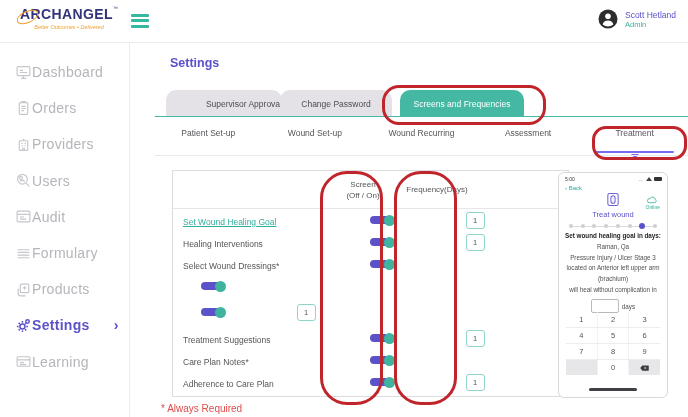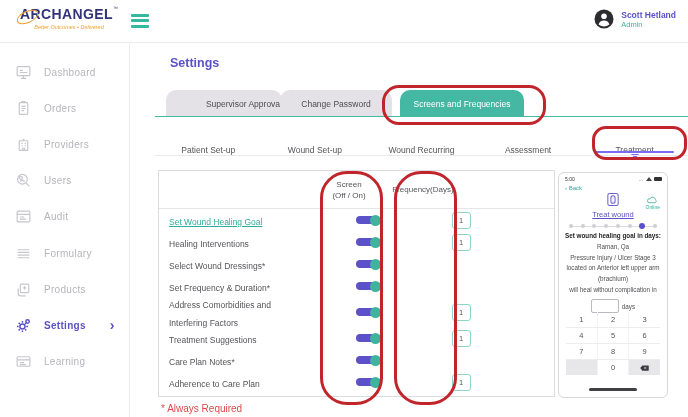--- a/index.html
+++ b/index.html
@@ -11,47 +11,47 @@
   .logo{position:absolute;left:10px;top:5px;width:118px;text-align:center;}
   .logo-row{position:relative;display:inline-block;}
   .logo-text{font-size:14px;font-weight:bold;color:#33337b;letter-spacing:.4px;}
   .logo-tm{font-size:5px;vertical-align:top;color:#33337b;}
   .swoosh{position:absolute;left:-4px;top:6px;width:21px;height:10px;
           border:1.6px solid #f0a030;border-radius:50%;transform:rotate(-24deg);}
   .tagline{font-size:5.5px;color:#f0a030;font-style:italic;margin-top:1px;}
   .hamburger{position:absolute;left:131px;top:14px;width:18px;cursor:pointer;}
   .hamburger div{height:2.8px;background:#35b7a0;border-radius:1px;margin-bottom:2.6px;}
   .userbox{position:absolute;right:12px;top:8px;display:flex;align-items:center;gap:6px;}
-  .uname{font-size:8.5px;font-weight:bold;color:#5b51c8;line-height:10px;}
+  .uname{font-size:8.5px;font-weight:normal;color:#5b51c8;line-height:10px;}
   .urole{font-size:7.5px;color:#3fb39e;line-height:9px;}
   
   .sidebar{position:absolute;left:0;top:42px;width:130px;height:375px;background:#fff;
            border-right:1px solid #ececf0;box-sizing:border-box;padding-top:12px;}
   .sitem{height:36.2px;display:flex;align-items:center;padding-left:15px;cursor:pointer;}
-  .sitem .slabel{font-size:10px;color:#b5b5bb;margin-left:12px;letter-spacing:.3px;}
+  .sitem .slabel{font-size:14px;color:#b5b5bb;letter-spacing:.3px;}
   .sitem svg{stroke:#c6c6cc;fill:none;stroke-width:1.1;}
   .sitem.active .slabel{color:#5b51c8;font-weight:bold;}
   .sitem.active svg{stroke:#5b51c8;stroke-width:1.4;}
   .schev{margin-left:24px;color:#5b51c8;font-size:14px;font-weight:bold;line-height:10px;}
   
   .pgtitle{position:absolute;left:170px;top:56px;font-size:12.5px;font-weight:bold;color:#5b51c8;}
   .tab{position:absolute;top:90px;height:27px;border-radius:10px 10px 0 0;display:flex;
        align-items:center;justify-content:center;font-size:8.5px;color:#4c4c52;
        background:#e4e2e7;cursor:pointer;box-sizing:border-box;}
   .tab.active{background:#45b8a3;color:#fff;}
   .tabline{position:absolute;left:155px;top:116px;width:533px;border-top:1.6px solid #45b8a3;}
   .subtabs{position:absolute;left:155px;top:128px;width:533px;height:27px;display:flex;}
-  .subtab{flex:1;display:flex;align-items:flex-end;justify-content:center;font-size:8.5px;
+  .subtab{flex:1;display:flex;align-items:flex-start;justify-content:center;font-size:8.5px;
           color:#55555a;cursor:pointer;position:relative;}
   .subtab .uline{position:absolute;left:13%;right:13%;bottom:2px;height:2px;background:#7a6cf0;border-radius:1px;}
   .subtab .utri{position:absolute;bottom:-4px;left:50%;margin-left:-4px;width:0;height:0;
           border-left:4px solid transparent;border-right:4px solid transparent;border-top:5px solid #7a6cf0;}
   .subdivider{position:absolute;left:155px;top:155px;width:533px;border-top:1px solid #e9e9ec;}
   
-  .stable{position:absolute;left:158px;top:170px;width:397px;height:227px;background:#fff;
+  .stable{position:absolute;left:172px;top:170px;width:397px;height:227px;background:#fff;
           border:1px solid #dcdce0;box-sizing:border-box;}
   .thead{display:flex;height:37px;border-bottom:1px solid #e6e6ea;align-items:center;}
   .col-label{width:150px;box-sizing:border-box;padding-left:10px;}
   .col-screen{width:80px;display:flex;flex-direction:column;align-items:center;justify-content:center;}
   .col-freq{width:68px;display:flex;flex-direction:row;align-items:center;justify-content:center;}
   .hline{font-size:8px;color:#55555a;line-height:11px;text-align:center;}
   .trow{display:flex;align-items:center;height:22px;gap:19px;}
   .trow.tall{height:30px;}
   .rlabel{font-size:8.5px;color:#55555a;line-height:10px;}
   .rlabel.link{color:#2fae9b;text-decoration:underline;cursor:pointer;}
@@ -74,21 +74,21 @@
   .p-status{position:absolute;top:3px;left:6px;right:5px;display:flex;justify-content:space-between;
             align-items:center;font-size:5px;color:#333;}
   .p-sicons{display:flex;align-items:center;gap:2px;}
   .p-dots{font-size:5px;color:#555;letter-spacing:.5px;}
   .p-wifi{width:0;height:0;border-left:3px solid transparent;border-right:3px solid transparent;
           border-bottom:4px solid #444;}
   .p-batt{width:8px;height:4px;background:#333;border-radius:1px;}
   .p-back{position:absolute;top:12px;left:6px;color:#2fae9b;font-size:6px;cursor:default;}
   .p-appicon{position:absolute;top:19px;left:50%;transform:translateX(-50%);}
   .p-online{position:absolute;top:23px;right:7px;text-align:center;color:#2fae9b;font-size:5px;line-height:5px;}
-  .p-title{position:absolute;top:37px;left:0;width:100%;text-align:center;color:#5b51c8;font-size:7.5px;text-decoration:underline;}
+  .p-title{position:absolute;top:37px;left:0;width:100%;text-align:center;color:#5b51c8;font-size:7.5px;}
   .p-stepper{position:absolute;top:50px;left:10px;right:10px;height:6px;display:flex;
              align-items:center;justify-content:space-between;}
   .p-stepper:before{content:"";position:absolute;left:2px;right:2px;top:2.5px;height:1px;background:#dcdcde;}
   .pdot{width:4px;height:4px;border-radius:50%;background:#cfcfd4;position:relative;}
   .pdot.active{width:6px;height:6px;background:#5b51c8;}
   .p-text{position:absolute;top:58px;left:3px;right:3px;text-align:center;line-height:10.8px;
           font-size:6.3px;color:#4f4f54;}
   .p-text .bold{font-weight:bold;color:#1d1d1f;}
   .p-inputrow{position:absolute;top:126px;left:0;width:100%;display:flex;align-items:center;
               justify-content:center;gap:3px;}
@@ -277,32 +277,30 @@
     <div class="col-screen cell-c">
         <div class="tgl">
           <div class="tgl-track"></div>
           <div class="tgl-knob"></div>
         </div>
       </div>
     <div class="col-freq cell-c"></div>
   </div>
 
   <div class="trow">
-    <div class="col-label"><span class="rlabel">Set Frequency &amp; Duration</span><span class="rlabel star">*</span></div>
     <div class="col-screen cell-c">
         <div class="tgl">
           <div class="tgl-track"></div>
           <div class="tgl-knob"></div>
         </div>
       </div>
     <div class="col-freq cell-c"></div>
   </div>
 
   <div class="trow tall">
-    <div class="col-label"><span class="rlabel">Address Comorbidities and Interfering Factors</span></div>
     <div class="col-screen cell-c">
         <div class="tgl">
           <div class="tgl-track"></div>
           <div class="tgl-knob"></div>
         </div>
       </div>
     <div class="col-freq cell-c">
         <div class="freqbox">1</div>
       </div>
   </div>

